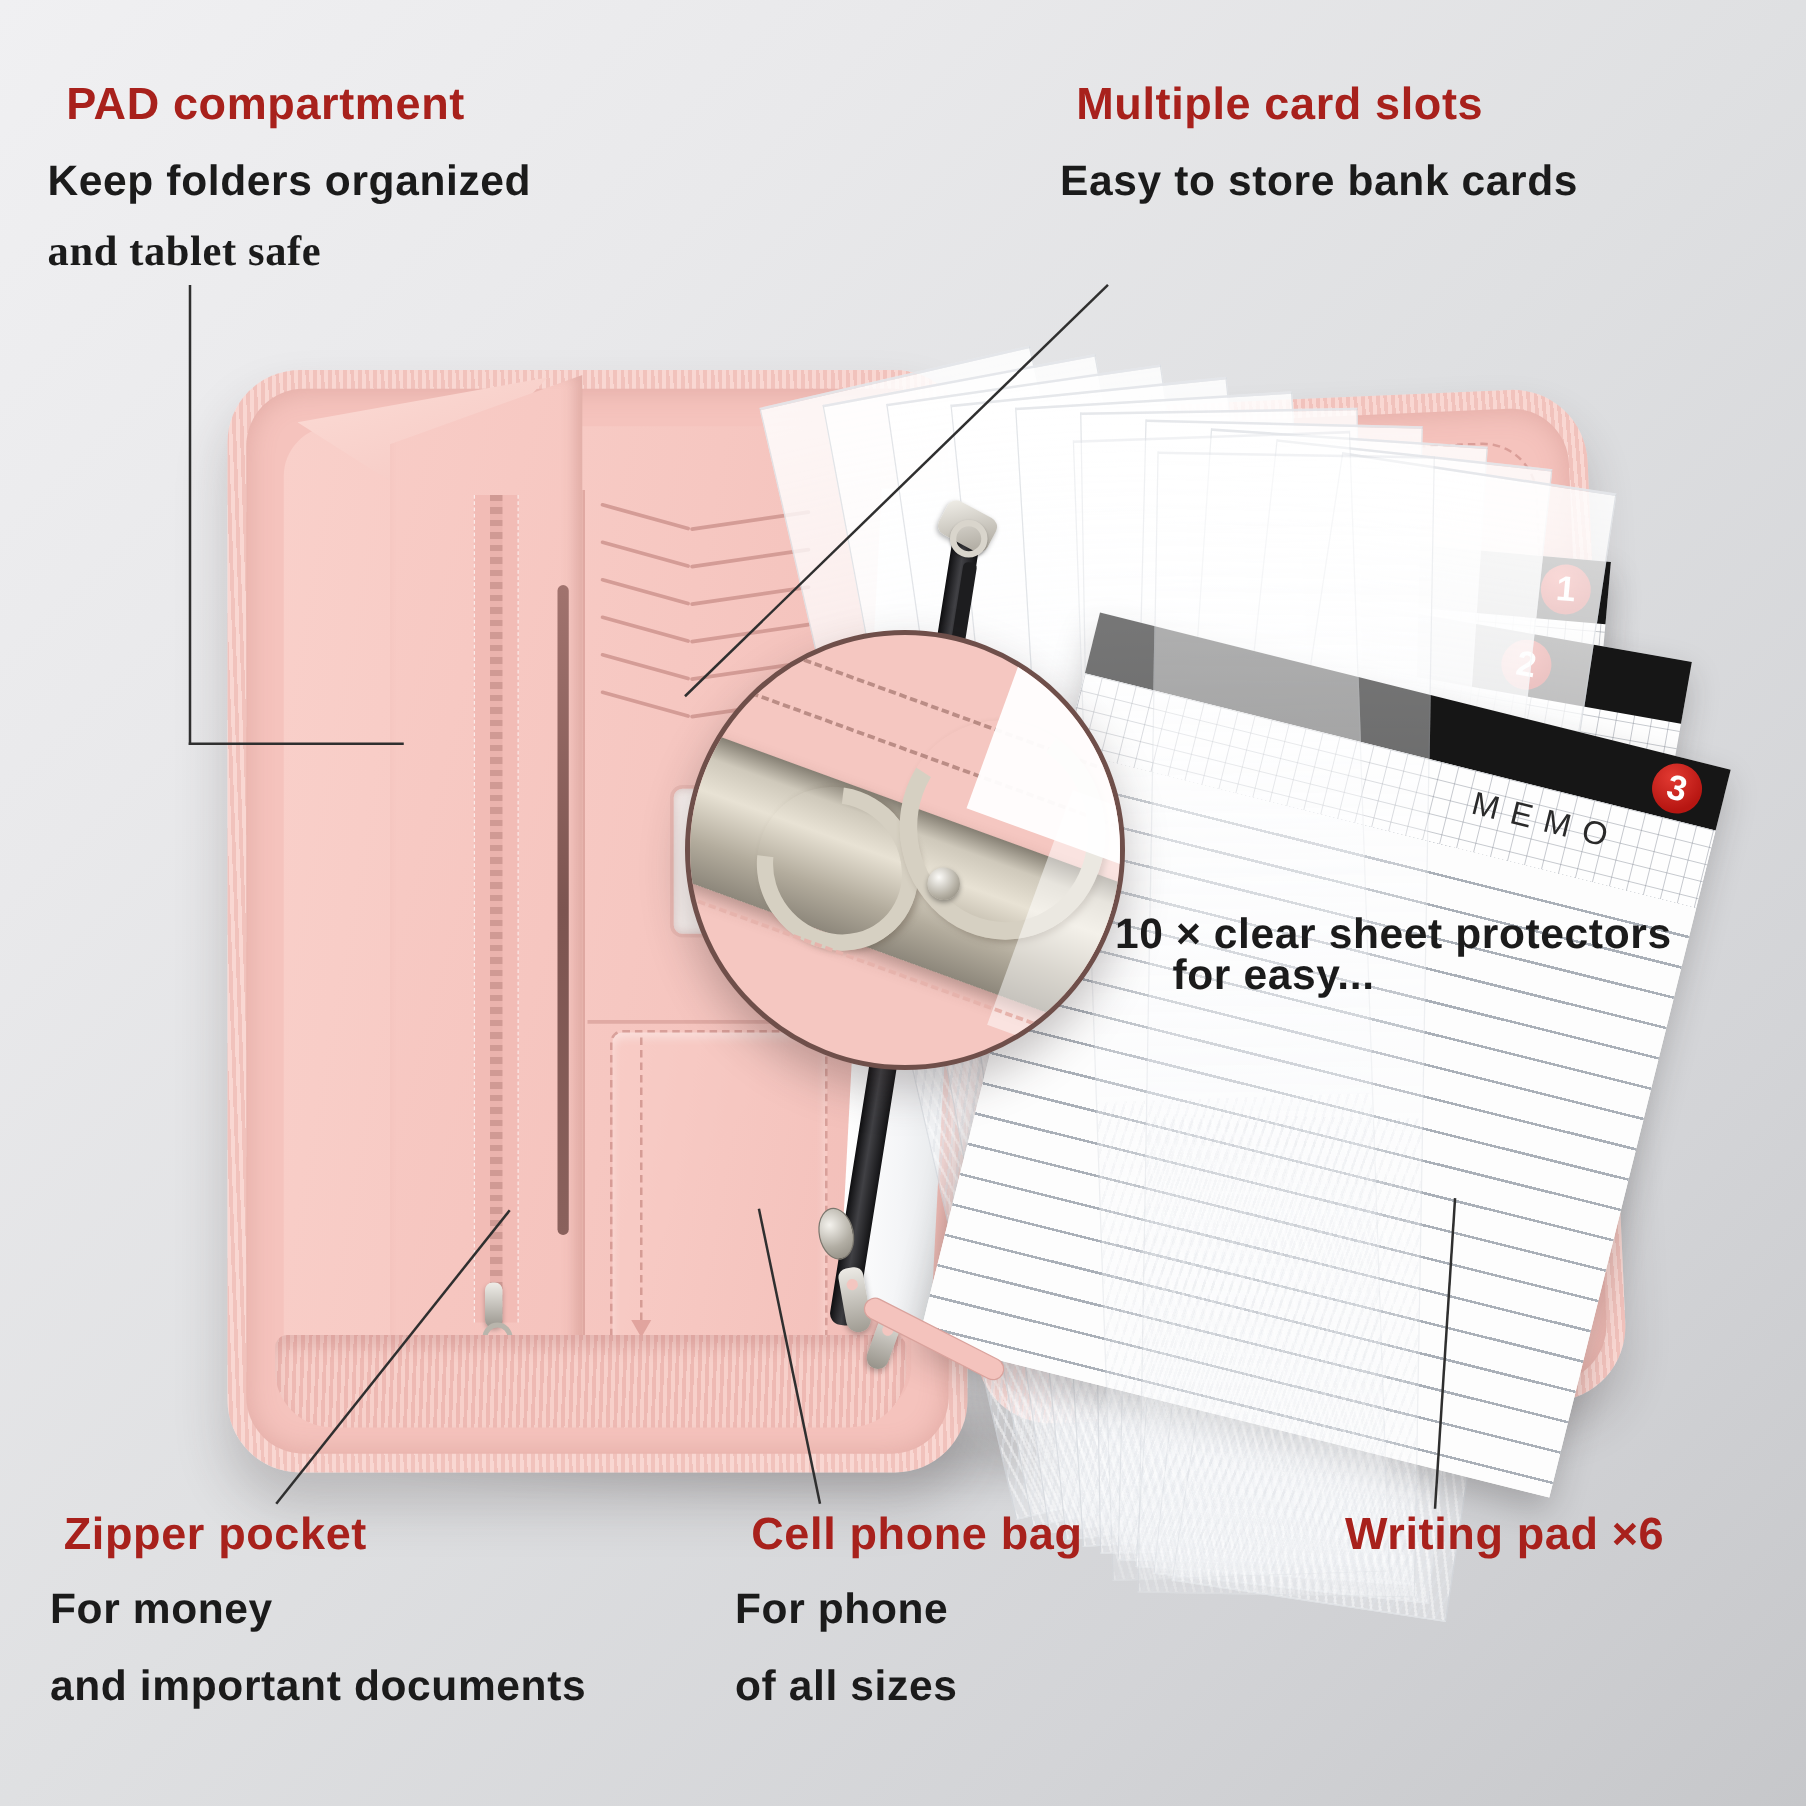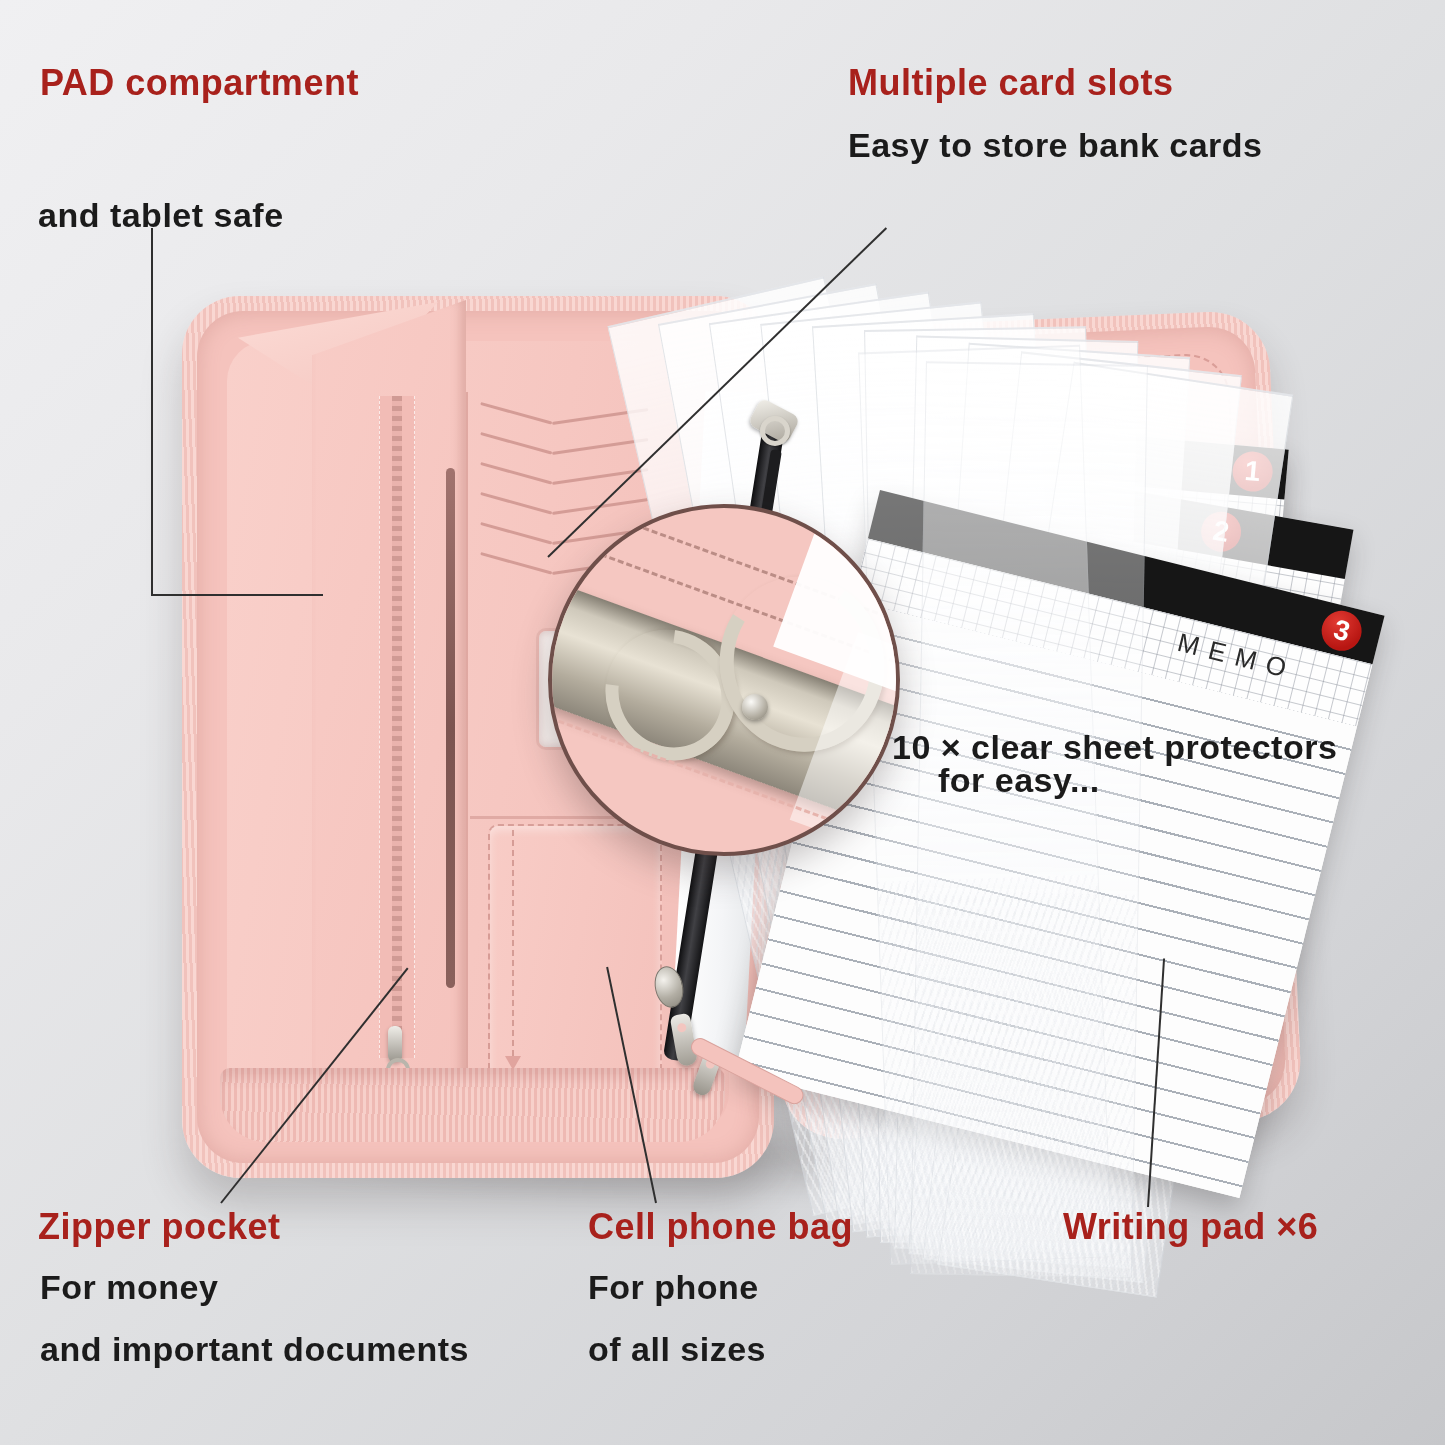--- a/index.html
+++ b/index.html
@@ -4,21 +4,21 @@
 <style>
   html,body{margin:0;padding:0;background:#bfc0c3;}
   .scene{
     position:relative;width:1445px;height:1445px;overflow:hidden;
     font-family:"Liberation Sans", sans-serif;
     background:linear-gradient(135deg,#f0f0f2 0%,#e9e9eb 25%,#dfe0e2 50%,#d3d4d7 78%,#c6c7ca 100%);
   }
   .abs{position:absolute;}
 
   
-  .t-red{font-size:36px;font-weight:700;color:#a8211c;white-space:nowrap;letter-spacing:.5px;}
+  .t-red{font-size:36px;font-weight:700;color:#a8211c;white-space:nowrap;letter-spacing:.5px;margin-left:13px;}
   .t-black{font-size:34px;font-weight:700;color:#1b1b1b;white-space:nowrap;letter-spacing:.5px;}
   .cl{background:#2f2f2f;z-index:40;}
   .cl-h{height:2px;transform-origin:0 50%;}
   .cl-v{width:2px;}
   .txt{z-index:50;}
 
   
   .rib{background:repeating-linear-gradient(88deg,#f9d7d2 0 3px,#f1c2bc 3px 6px);}
   .cover-left{left:182px;top:296px;width:592px;height:882px;border-radius:58px;
     box-shadow:0 26px 42px rgba(60,50,50,.22);z-index:2;}
@@ -260,21 +260,22 @@
   </div>
 
   <div class="abs cl cl-v" style="left:151px;top:228px;height:368px;"></div>
   <div class="abs cl cl-h" style="left:151px;top:594px;width:172px;"></div>
   <div class="abs cl cl-h" style="left:548px;top:556px;width:472px;transform:rotate(-44.2deg);"></div>
   <div class="abs cl cl-h" style="left:221px;top:1202px;width:300px;transform:rotate(-51.5deg);"></div>
   <div class="abs cl cl-h" style="left:656px;top:1202px;width:241px;transform:rotate(-101.7deg);"></div>
   <div class="abs cl cl-h" style="left:1148px;top:1206px;width:249px;transform:rotate(-86.3deg);"></div>
 
   <div class="abs txt t-red" style="left:40px;top:62px;">PAD compartment</div>
-  <div class="abs txt t-black" style="left:38px;top:196px;">and tablet safe</div>
+  <div class="abs txt t-black" style="left:38px;top:126px;">Keep folders organized</div>
+  <div class="abs txt t-black" style="left:38px;top:183px;font-family:Liberation Serif, serif;">and tablet safe</div>
 
   <div class="abs txt t-red" style="left:848px;top:62px;">Multiple card slots</div>
   <div class="abs txt t-black" style="left:848px;top:126px;">Easy to store bank cards</div>
 
   <div class="abs txt t-black" style="left:892px;top:728px;">10 × clear sheet protectors</div>
   <div class="abs txt t-black" style="left:892px;top:761px;margin-left:46px;">for easy...</div>
 
   <div class="abs txt t-red" style="left:38px;top:1206px;">Zipper pocket</div>
   <div class="abs txt t-black" style="left:40px;top:1268px;">For money</div>
   <div class="abs txt t-black" style="left:40px;top:1330px;">and important documents</div>

